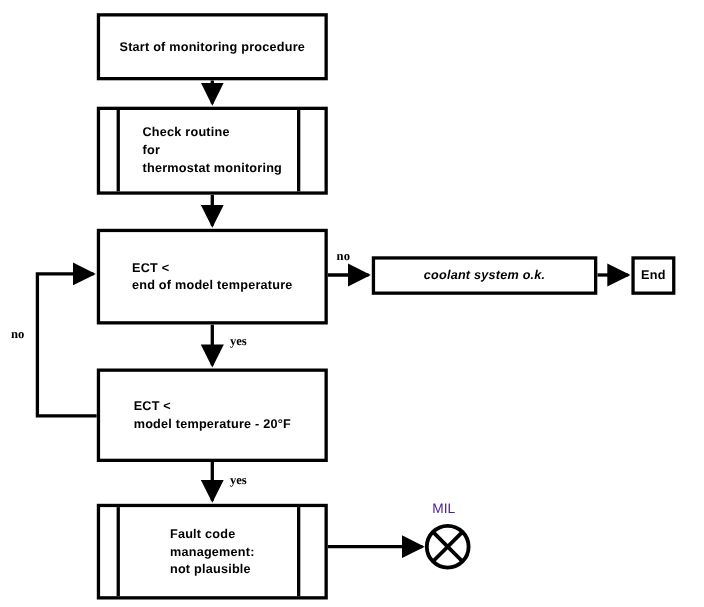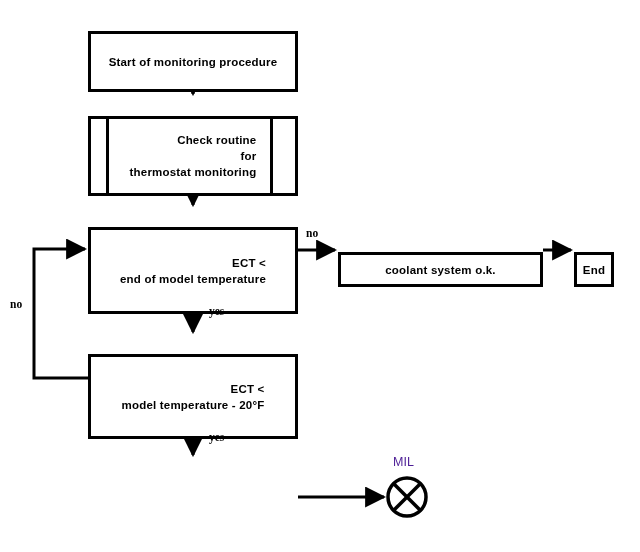--- a/index.html
+++ b/index.html
@@ -25,22 +25,21 @@
     height: 552px;
   }
   .node-box {
     position: absolute;
     box-sizing: border-box;
     background: #ffffff;
     border: 3px solid #000000;
     display: flex;
     align-items: center;
     justify-content: center;
-    text-align: right;
-    margin-top: 19px;
+    text-align: left;
   }
   .node-label {
     font-family: "Liberation Sans", sans-serif;
     font-size: 11.5px;
     font-weight: bold;
     color: #000000;
     line-height: 16px;
     letter-spacing: 0.2px;
     white-space: pre-line;
   }
@@ -119,33 +118,40 @@
     <span class="node-label">Check routine
 for
 thermostat monitoring</span>
   </div>
 
   <div class="node-box" style="left:88px; top:208px; width:210px; height:87px;">
     <span class="node-label">ECT &lt;
 end of model temperature</span>
   </div>
 
-  <div class="node-box" style="left:338px; top:233px; width:205px; height:35px;">
+  <div class="node-box" style="left:338px; top:233px; width:205px; height:35px;font-style:italic;">
     <span class="node-label">coolant system o.k.</span>
   </div>
 
   <div class="node-box" style="left:574px; top:233px; width:40px; height:35px;">
     <span class="node-label">End</span>
   </div>
 
   <div class="node-box" style="left:88px; top:335px; width:210px; height:85px;">
     <span class="node-label">ECT &lt;
 model temperature - 20°F</span>
   </div>
 
+  <div class="node-box predef" style="left:88px; top:458px; width:210px; height:87px;">
+    <span class="bar bar-left"></span>
+    <span class="bar bar-right"></span>
+    <span class="node-label">Fault code
+management:
+not plausible</span>
+  </div>
 
   <span class="edge-label" style="left:306px; top:227px;">no</span>
 
   <span class="edge-label" style="left:209px; top:305px;">yes</span>
 
   <span class="edge-label" style="left:10px; top:298px;">no</span>
 
   <span class="edge-label" style="left:209px; top:431px;">yes</span>
 
   <span class="mil-label" style="left:393px; top:455px;">MIL</span>

